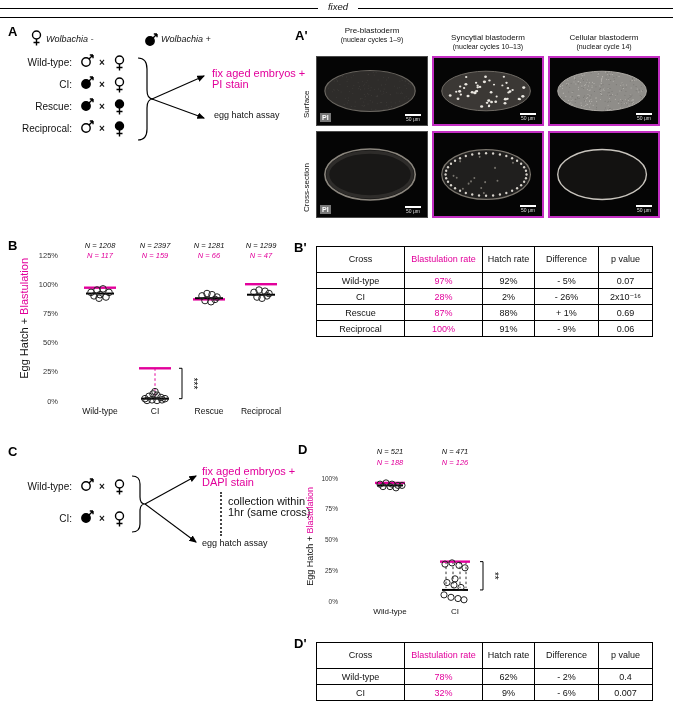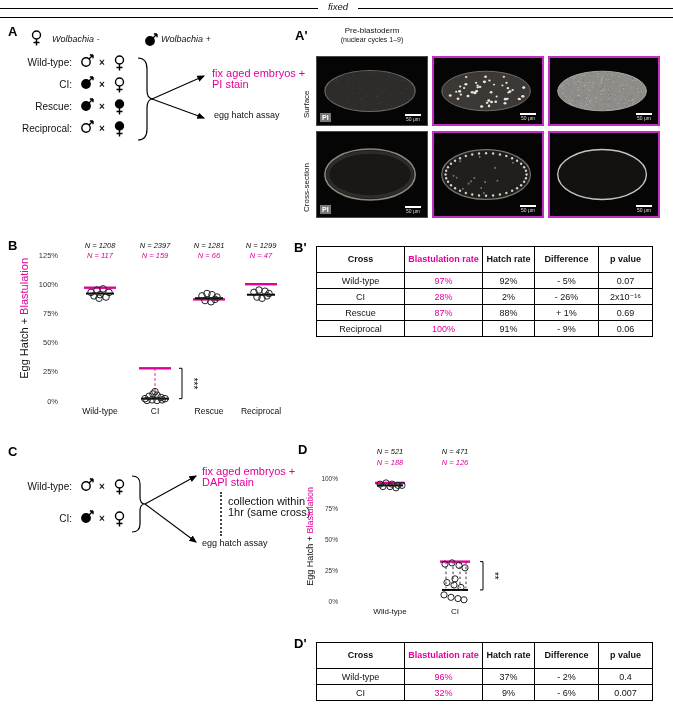--- a/index.html
+++ b/index.html
@@ -28,21 +28,21 @@
   .pi-tag{position:absolute;left:3px;bottom:3px;background:#787878;color:#fff;font-size:7px;font-weight:bold;padding:0 2px;line-height:9px;z-index:2}
   .scalebar{position:absolute;right:6px;bottom:3px;text-align:center;z-index:2}
   .sb-line{display:block;width:16px;height:2px;background:#fff;margin:0 auto}
   .sb-text{display:block;color:#ddd;font-size:5px;line-height:6px}
   .ylabel{position:absolute;writing-mode:vertical-rl;transform:rotate(180deg);white-space:nowrap}
   #ylabelB{left:18px;top:258px;font-size:11px}
   #ylabelD{left:305px;top:487px;font-size:9px}
   .chart{position:absolute}
   table.stats{position:absolute;border-collapse:collapse;table-layout:fixed;font-size:9px;background:#fff}
   table.stats th,table.stats td{border:1px solid #000;text-align:center;padding:0 2px;overflow:hidden}
-  table.stats th{font-weight:bold;height:26px;line-height:11px}
+  table.stats th{font-weight:normal;height:26px;line-height:11px}
   table.stats td{height:16px}
   .brace{position:absolute}
 </style>
 </head>
 <body>
 
 <div class="canvas">
 
   <svg width="0" height="0" style="position:absolute">
     <defs>
@@ -56,21 +56,21 @@
   <div class="top-label" style="left:318px;top:1px;width:40px">fixed</div>
   <div class="rule" style="left:358px;top:8px;width:315px"></div>
   <div class="rule" style="left:0;top:17px;width:673px"></div>
 
   <div class="panel-label" style="left:8px;top:24px">A</div>
 
   <svg class="sym" style="left:30px;top:30px" width="13" height="17" viewBox="0 0 13 17">
     <circle cx="6.5" cy="5" r="4" stroke="#000" stroke-width="1.4" fill="white"></circle>
     <path d="M6.5,9 L6.5,15.5 M3.5,12.5 L9.5,12.5" stroke="#000" stroke-width="1.4" fill="none"></path>
   </svg>
-  <div class="legend-label" style="left:52px;top:34px">Wolbachia -</div>
+  <div class="legend-label" style="left:46px;top:34px">Wolbachia -</div>
 
   <svg class="sym" style="left:144px;top:32px" width="15" height="15" viewBox="0 0 15 15">
     <circle cx="6" cy="9" r="4.2" stroke="#000" stroke-width="1.4" fill="black"></circle>
     <path d="M9,6 L13,2 M13,2 L9.8,2 M13,2 L13,5.2" stroke="#000" stroke-width="1.4" fill="none"></path>
   </svg>
   <div class="legend-label" style="left:161px;top:34px">Wolbachia +</div>
 
   <div class="cross-name" style="left:8px;top:57px">Wild-type:</div>
   <svg class="sym" style="left:80px;top:53px" width="15" height="15" viewBox="0 0 15 15">
       <circle cx="6" cy="9" r="4.2" stroke="#000" stroke-width="1.4" fill="white"></circle>
@@ -126,20 +126,28 @@
     <div>fix aged embryos +</div>
     <div>PI stain</div>
   </div>
   <div class="outcome black" style="left:214px;top:110px">egg hatch assay</div>
 
   <div class="panel-label" style="left:295px;top:28px">A'</div>
 
   <div class="col-head" style="left:312px;top:26px">
     <div class="t">Pre-blastoderm</div>
     <div class="s">(nuclear cycles 1–9)</div>
+  </div>
+  <div class="col-head" style="left:428px;top:33px">
+    <div class="t">Syncytial blastoderm</div>
+    <div class="s">(nuclear cycles 10–13)</div>
+  </div>
+  <div class="col-head" style="left:544px;top:33px">
+    <div class="t">Cellular blastoderm</div>
+    <div class="s">(nuclear cycle 14)</div>
   </div>
 
   <div class="vlabel" style="left:302px;top:66px;height:52px">Surface</div>
   <div class="vlabel" style="left:302px;top:140px;height:72px">Cross-section</div>
 
   <div class="img-cell cell-dark" style="left:316px;top:56px;width:112px;height:70px">
     <svg viewBox="0 0 112 80" preserveAspectRatio="none">
         <rect x="0" y="0" width="112" height="80" fill="#050505"></rect>
         <ellipse cx="54" cy="40" rx="46" ry="24" fill="#2e2c2a" stroke="#6a6660" stroke-width="1.2"></ellipse>
         <circle cx="43.98190054354249" cy="49.3783270841669" r="0.5" fill="#4e4b47" opacity="0.8"></circle>
@@ -898,22 +906,22 @@
       <th>Cross</th>
       <th class="mag">Blastulation rate</th>
       <th>Hatch rate</th>
       <th>Difference</th>
       <th>p value</th>
     </tr>
       </thead>
     <tbody>
       <tr>
           <td>Wild-type</td>
-          <td class="mag">96%</td>
-          <td>37%</td>
+          <td class="mag">78%</td>
+          <td>62%</td>
           <td>- 2%</td>
           <td>0.4</td>
         </tr>
       <tr>
           <td>CI</td>
           <td class="mag">32%</td>
           <td>9%</td>
           <td>- 6%</td>
           <td>0.007</td>
         </tr>

